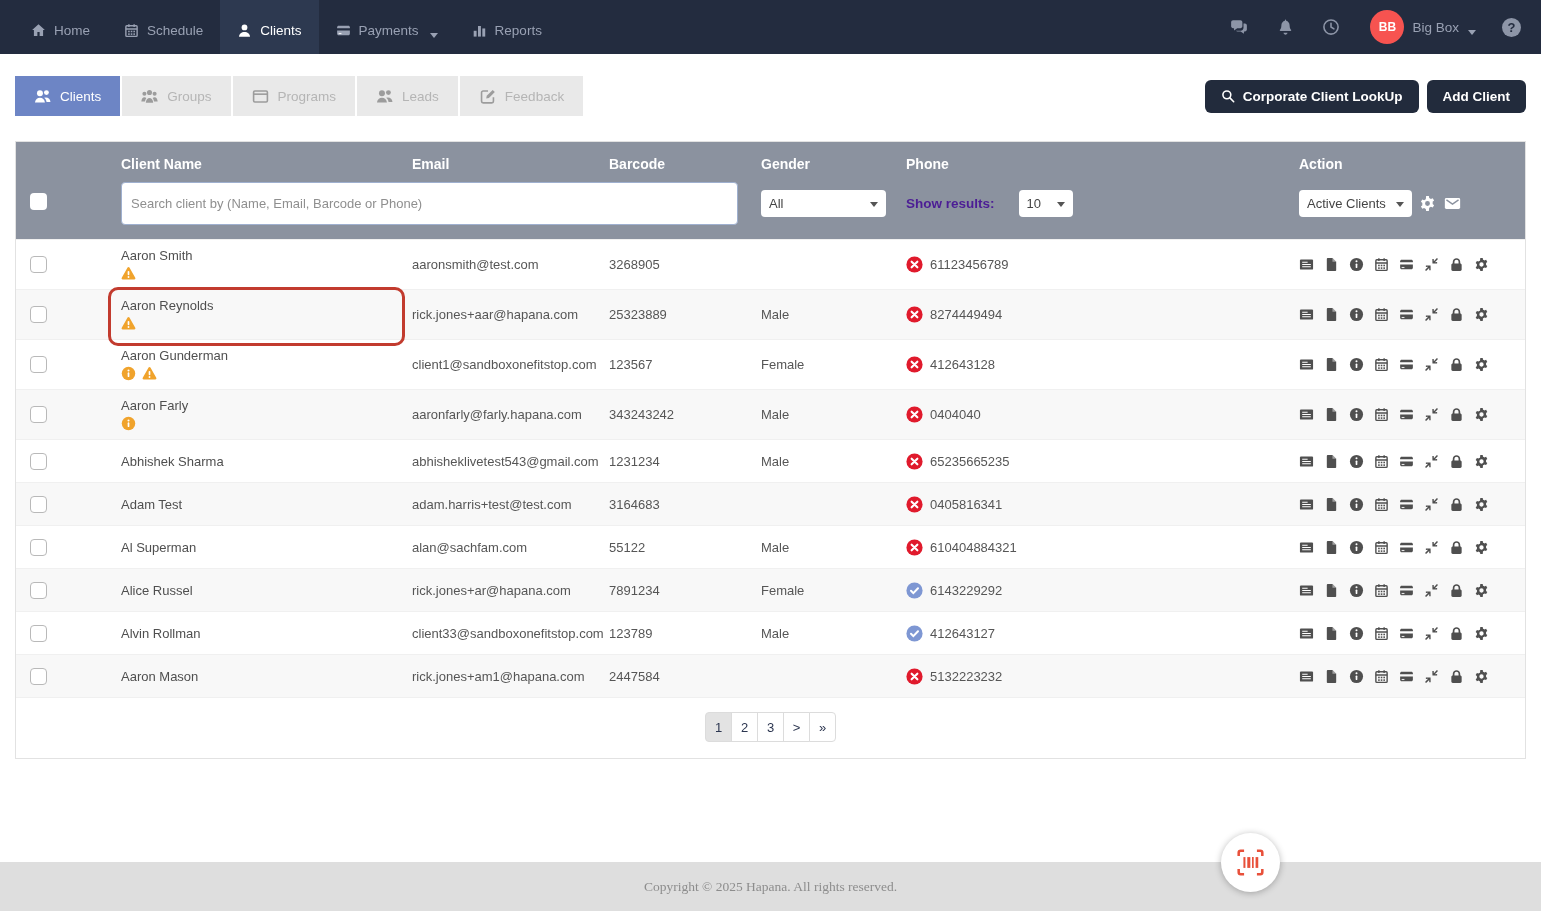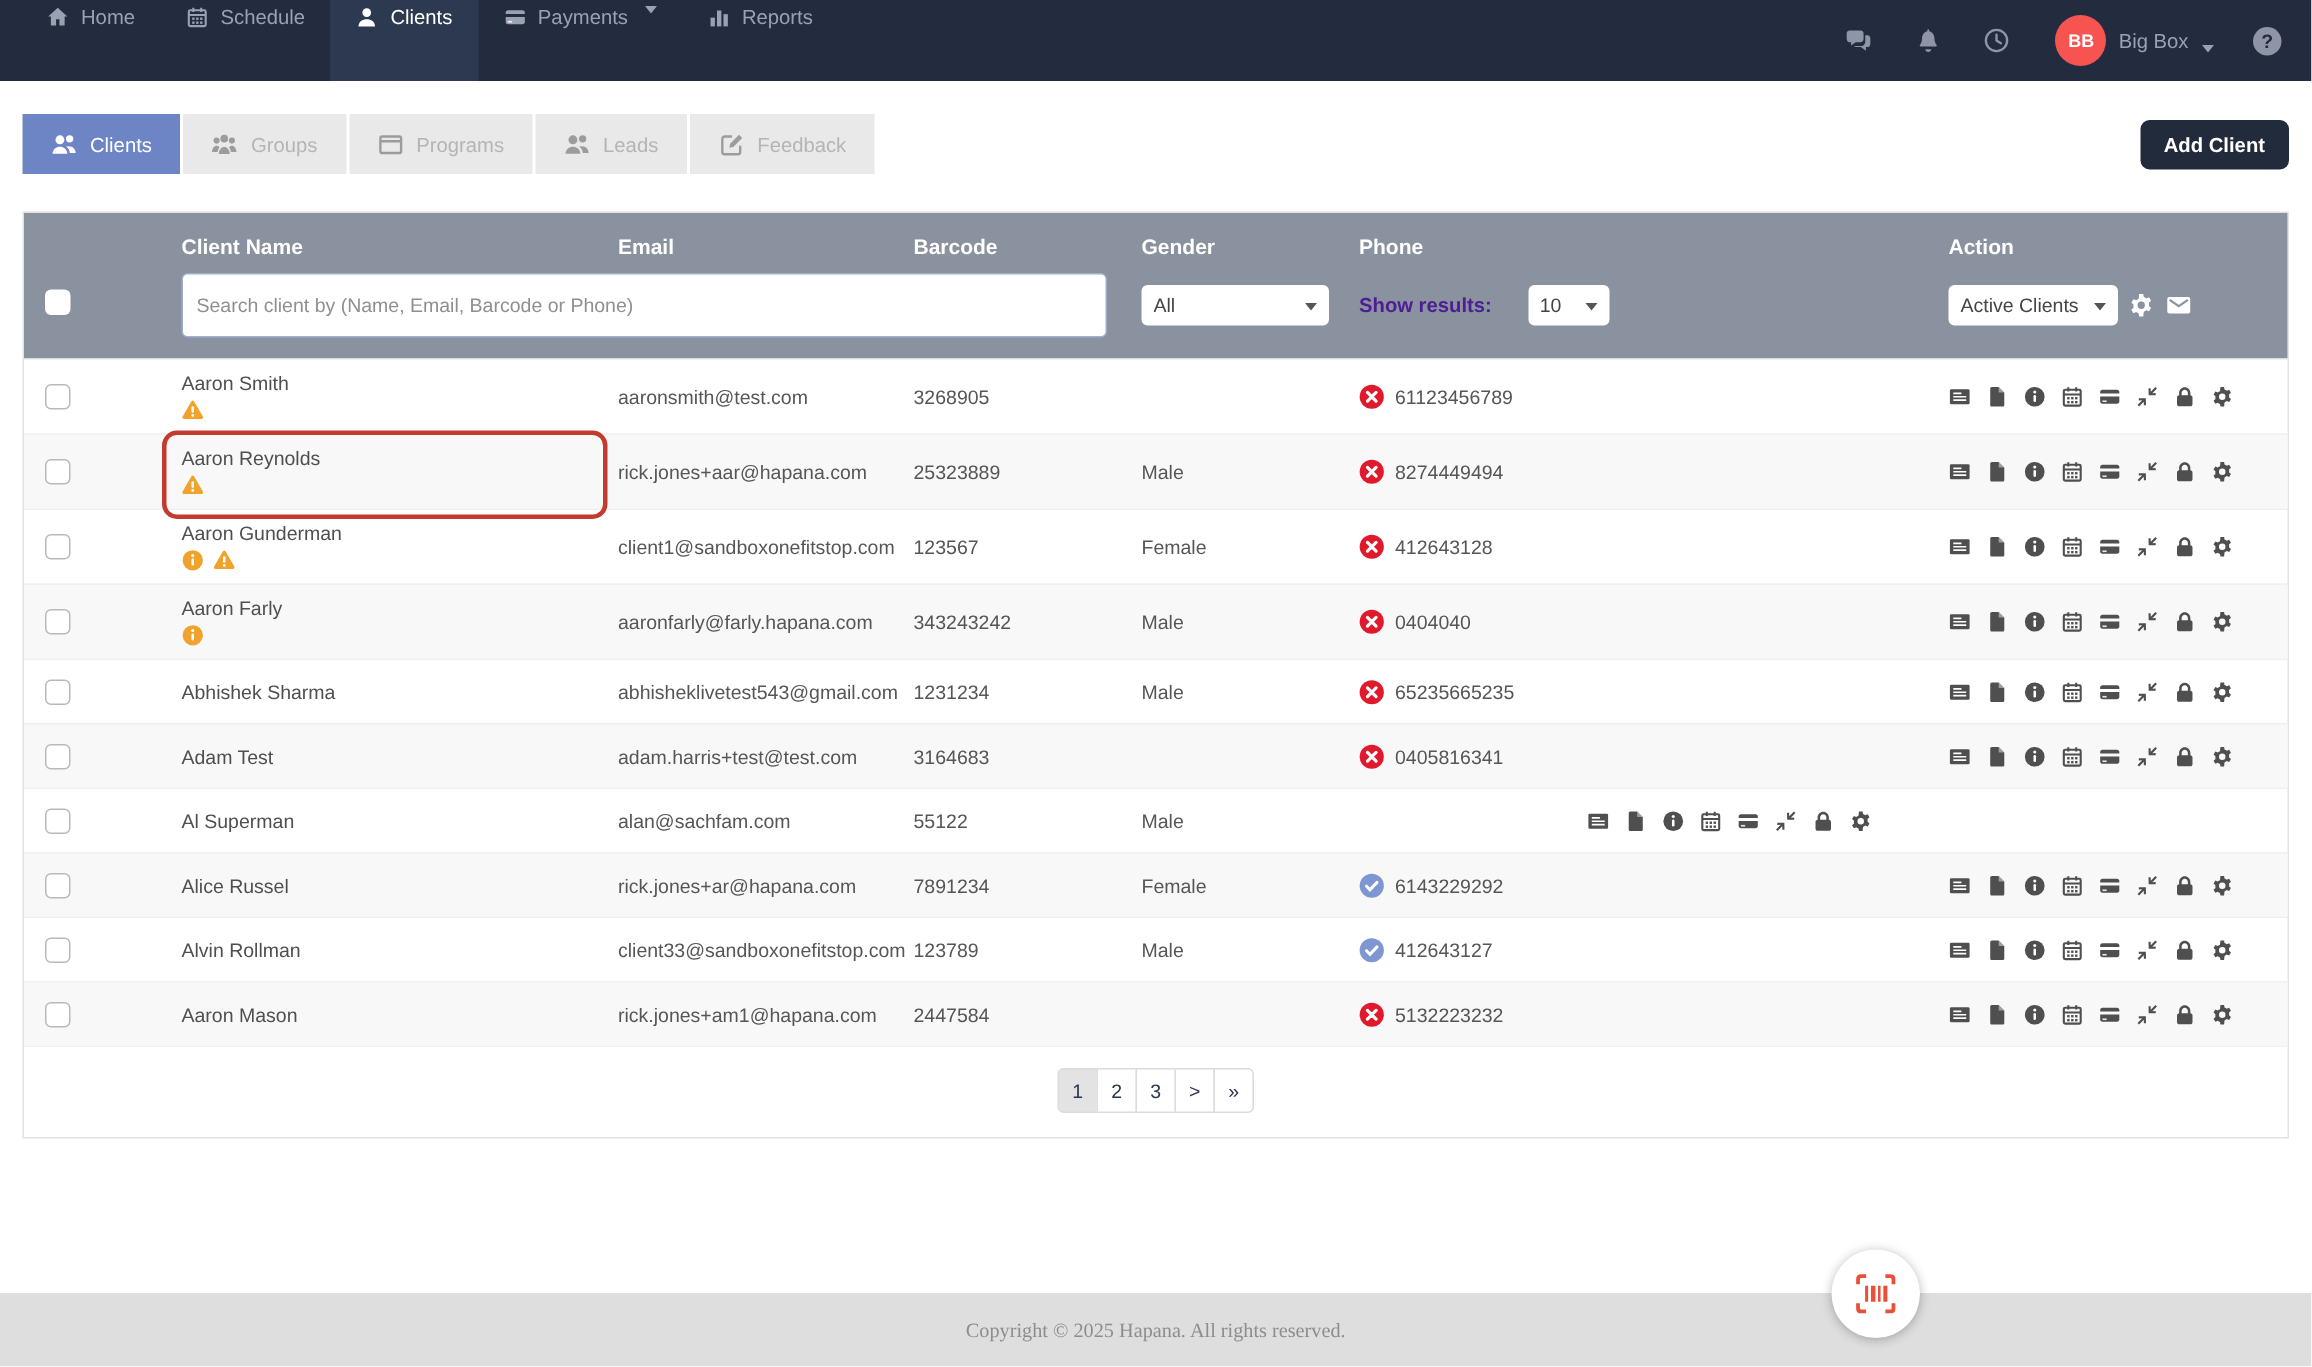--- a/index.html
+++ b/index.html
@@ -9,21 +9,21 @@
     background:#fff; font-family:"Liberation Sans", sans-serif;
     -webkit-font-smoothing:antialiased;
   }
   .ic { display:inline-flex; flex:0 0 auto; }
   .ic svg { width:100%; height:100%; display:block; }
 
   
   .navbar { height:54px; background:#232c3f; display:flex; align-items:stretch;
             justify-content:space-between; padding:0 14px; }
   .nav-left { display:flex; align-items:stretch; }
-  .nav-item { display:flex; align-items:flex-start; gap:8px; padding:4px 17px;
+  .nav-item { display:flex; align-items:flex-end; gap:8px; padding:16px 17px;
               color:#99a1b3; font-size:13.5px; cursor:pointer; }
   .nav-item.active { background:#2d3950; color:#fff; }
   .nav-item .ic { width:15px; height:15px; }
   .caret { width:0; height:0; border-left:4.5px solid transparent;
            border-right:4.5px solid transparent; border-top:5px solid currentColor;
            margin-left:3px; }
   .nav-right { display:flex; align-items:center; }
   .nav-icon-btn { width:46px; display:flex; justify-content:center; color:#8d95a7; cursor:pointer; }
   .nav-icon-btn .ic { width:18px; height:18px; }
   .avatar { width:34px; height:34px; border-radius:50%; background:#f75350; color:#fff;
@@ -284,20 +284,31 @@
           <svg viewBox="0 0 16 16" xmlns="http://www.w3.org/2000/svg">
             <path fill="none" stroke="currentColor" stroke-width="1.5" d="M13.6 8.7v3.8c0 .8-.7 1.5-1.5 1.5H3.9c-.8 0-1.5-.7-1.5-1.5V4.3c0-.8.7-1.5 1.5-1.5h4.6"></path>
             <path fill="currentColor" d="m6.8 9.9.5-2.5 5.6-5.6 2 2-5.6 5.6z"></path>
           </svg>
         </span>
         <span>Feedback</span>
       </div>
     </div>
   <div class="toolbar">
     <button class="btn-dark">
+      <span class="ic" style="width:14px;height:14px">
+          <svg viewBox="0 0 16 16" xmlns="http://www.w3.org/2000/svg">
+            <g fill="none" stroke="currentColor" stroke-width="1.8">
+              <circle cx="6.7" cy="6.7" r="4.5"></circle>
+              <path d="M10.2 10.2l4.3 4.3" stroke-linecap="round"></path>
+            </g>
+          </svg>
+        </span>
+      <span>Corporate Client LookUp</span>
+    </button>
+    <button class="btn-dark">
       <span>Add Client</span>
     </button>
   </div>
 </div>
 
 <div class="table-wrap">
   <div class="thead">
     <div class="hrow">
       <div class="hcell"></div>
       <div class="hcell">Client Name</div>
@@ -909,20 +920,31 @@
         </div>
     <div class="cell c-name">
       <div class="name-stack">
         <span class="client-name">Al Superman</span>
 
       </div>
     </div>
     <div class="cell">alan@sachfam.com</div>
     <div class="cell">55122</div>
     <div class="cell">Male</div>
+    <div class="cell">
+      <span style="display:inline-flex">
+            <span class="ic phone-ic">
+              <svg viewBox="0 0 16 16" xmlns="http://www.w3.org/2000/svg">
+                <circle cx="8" cy="8" r="7.6" fill="#e01a2c"></circle>
+                <path d="M5.3 5.3l5.4 5.4M10.7 5.3l-5.4 5.4" stroke="#fff" stroke-width="2" stroke-linecap="round"></path>
+              </svg>
+            </span>
+          </span>
+      <span>610404884321</span>
+    </div>
     <div class="cell c-actions">
           <span class="ic act-ic">
             <svg viewBox="0 0 16 16" xmlns="http://www.w3.org/2000/svg">
               <rect fill="currentColor" x="1" y="2.6" width="14" height="10.8" rx="1"></rect>
               <g stroke="#fff" stroke-width="1.2">
                 <path d="M3.4 5.6h5.8M3.4 8h9.2M3.4 10.4h9.2"></path>
               </g>
             </svg>
           </span>
           <span class="ic act-ic">

